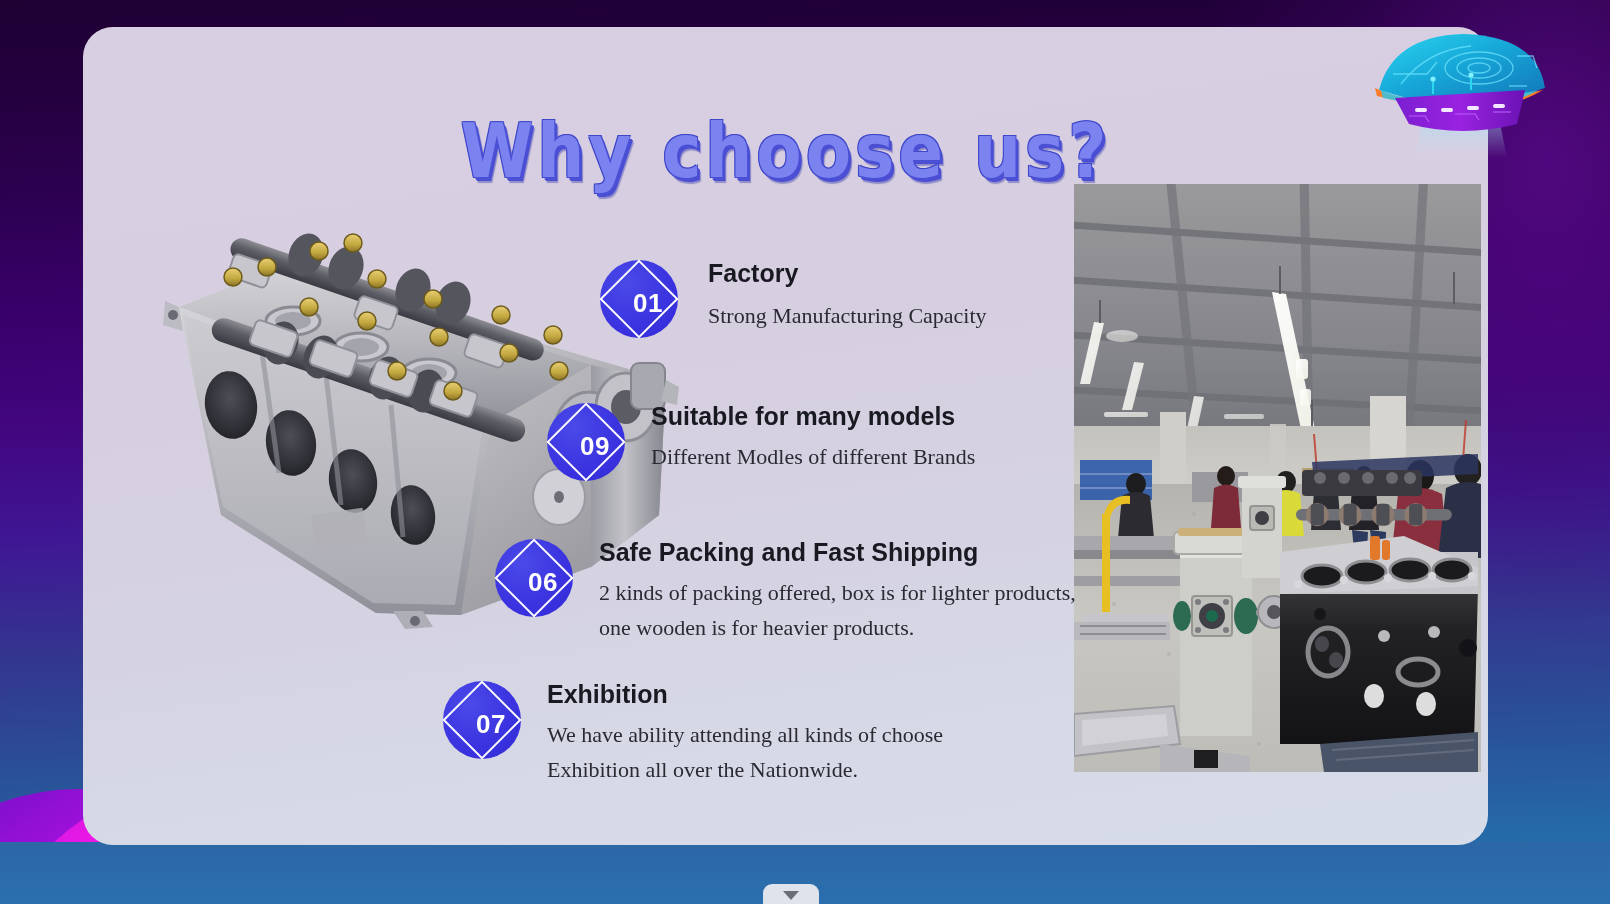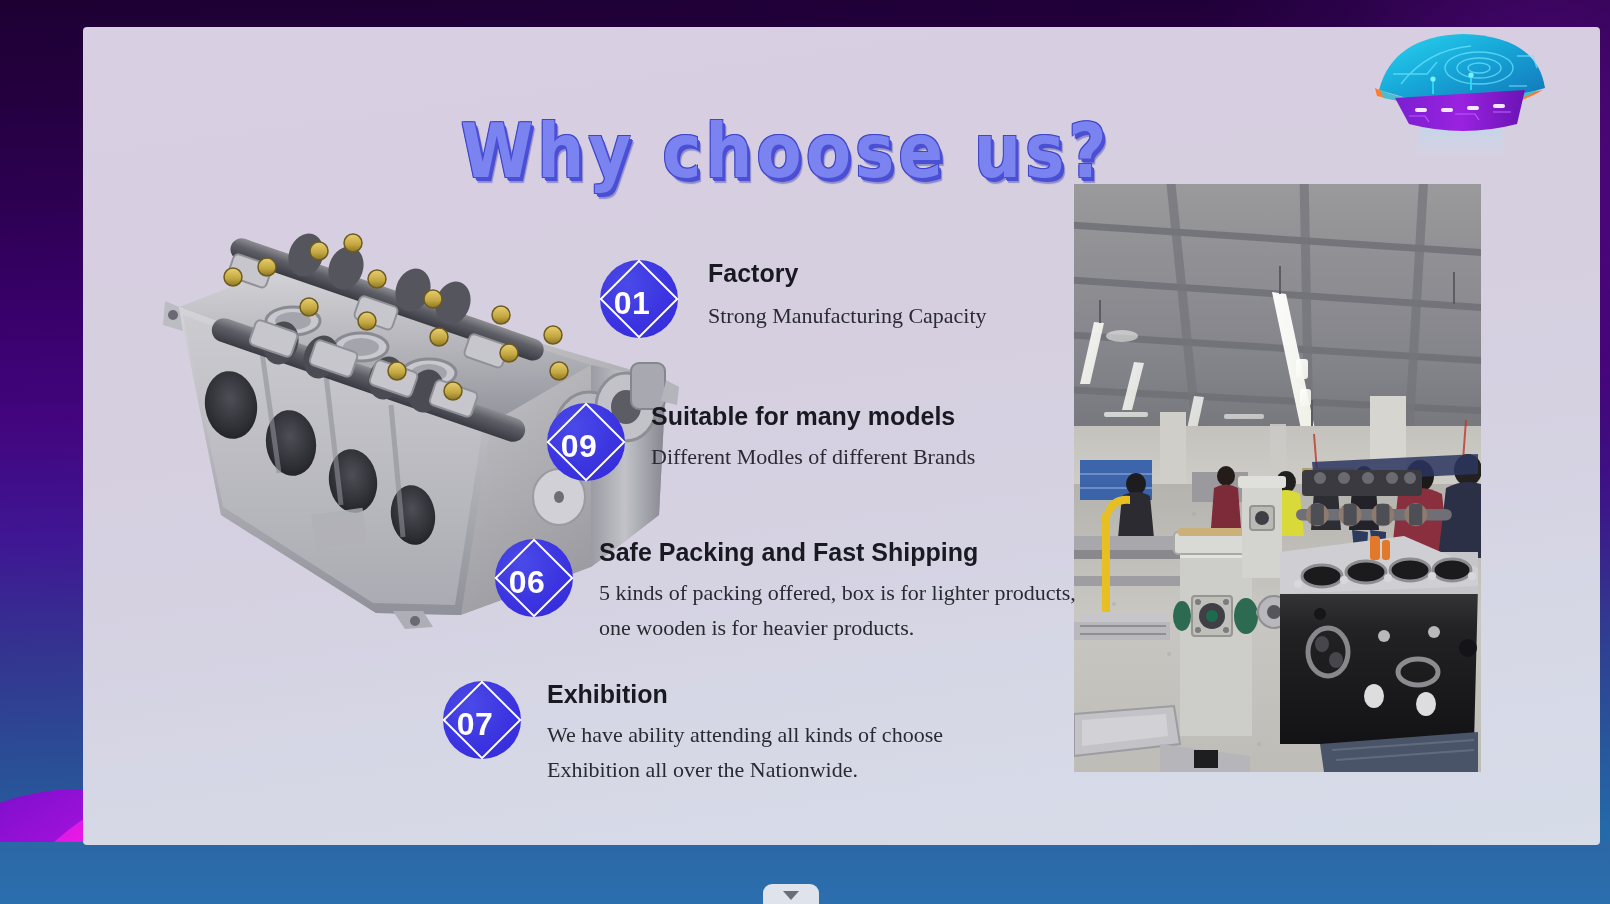--- a/index.html
+++ b/index.html
@@ -62,22 +62,22 @@
     left: 1367px; top: 28px;
     width: 186px; height: 130px;
     pointer-events: none;
     z-index: 6;
   }
 
   
   .card {
     position: absolute;
     left: 83px; top: 27px;
-    width: 1517px; height: 818px;
-    border-radius: 4px;
+    width: 1405px; height: 818px;
+    border-radius: 30px;
     background: linear-gradient(172deg,
         #d8d0e2 0%,
         #d7cfe1 22%,
         #d6cfe0 42%,
         #d5d2e2 60%,
         #d6d8e6 78%,
         #d7dce9 100%);
     overflow: hidden;
     z-index: 4;
   }
@@ -152,27 +152,27 @@
   .badge-diamond {
     position: absolute;
     left: 50%; top: 50%;
     width: 56px; height: 56px;
     margin-left: -28px; margin-top: -28px;
     border: 2px solid #ffffff;
     transform: rotate(45deg);
   }
   .badge-num {
     position: absolute;
-    left: 0; top: 0;
+    left: 16px; top: 0;
     width: 78px; height: 78px;
     display: flex;
     align-items: center;
     justify-content: center;
     color: #ffffff;
-    font-size: 32px;
+    font-size: 26px;
     font-weight: 600;
     letter-spacing: .5px;
     font-family: "Liberation Sans", sans-serif;
     padding-right: 14px;
     padding-top: 8px;
   }
 
   .feat-text { margin-left: 26px; padding-top: 2px; }
   .feat-title {
     font-size: 25px;
@@ -632,21 +632,21 @@
       </div>
 
       <div class="feature feat-3">
         <div class="badge">
           <div class="badge-circle"></div>
           <div class="badge-diamond"></div>
           <div class="badge-num">06</div>
         </div>
         <div class="feat-text">
           <div class="feat-title">Safe Packing and Fast Shipping</div>
-          <div class="feat-desc">5 kinds of packing offered, box is for lighter products, one wooden is for heavier products.</div>
+          <div class="feat-desc">2 kinds of packing offered, box is for lighter products, one wooden is for heavier products.</div>
         </div>
       </div>
 
       <div class="feature feat-4">
         <div class="badge">
           <div class="badge-circle"></div>
           <div class="badge-diamond"></div>
           <div class="badge-num">07</div>
         </div>
         <div class="feat-text">

